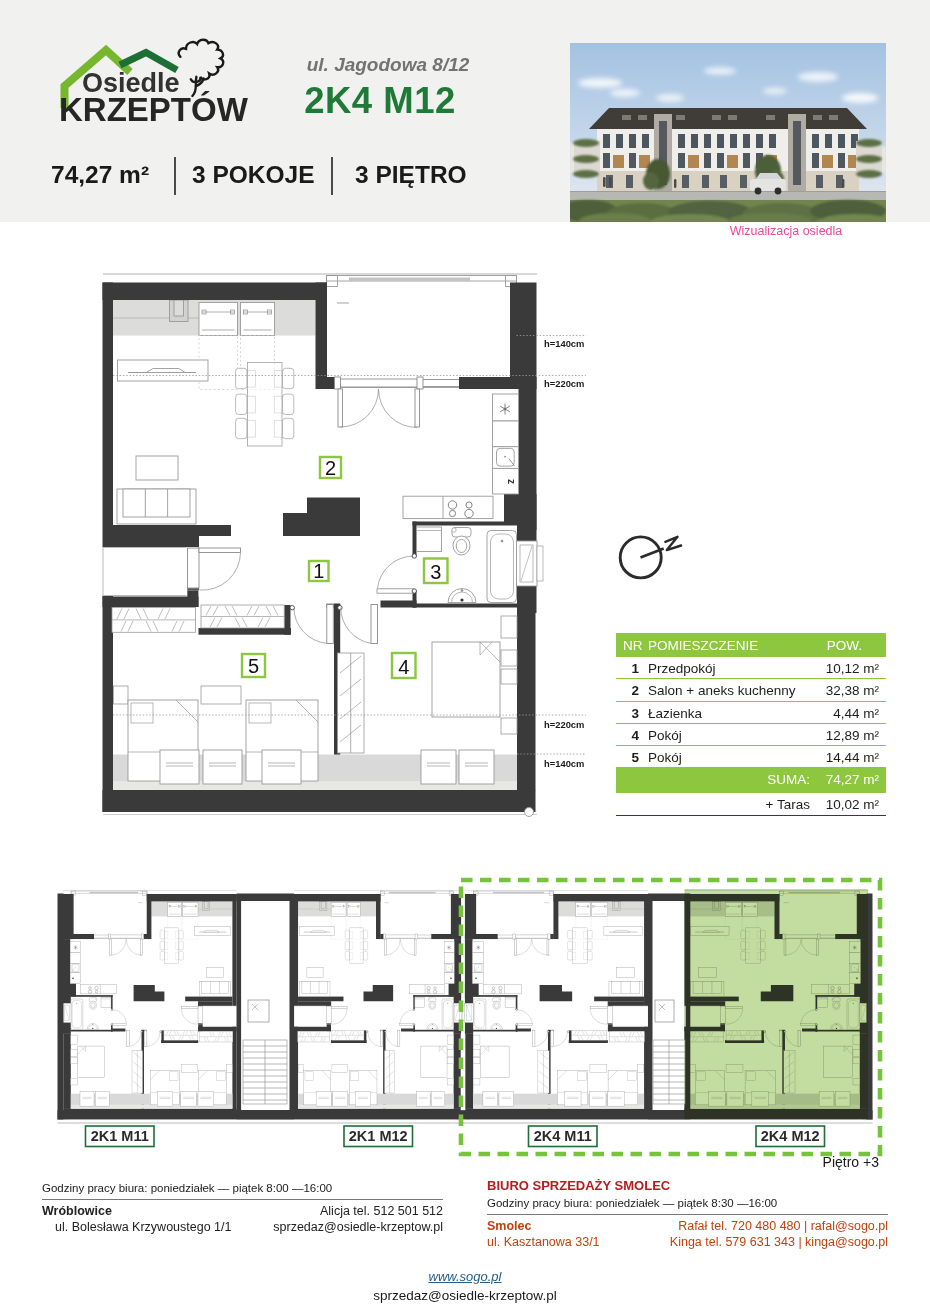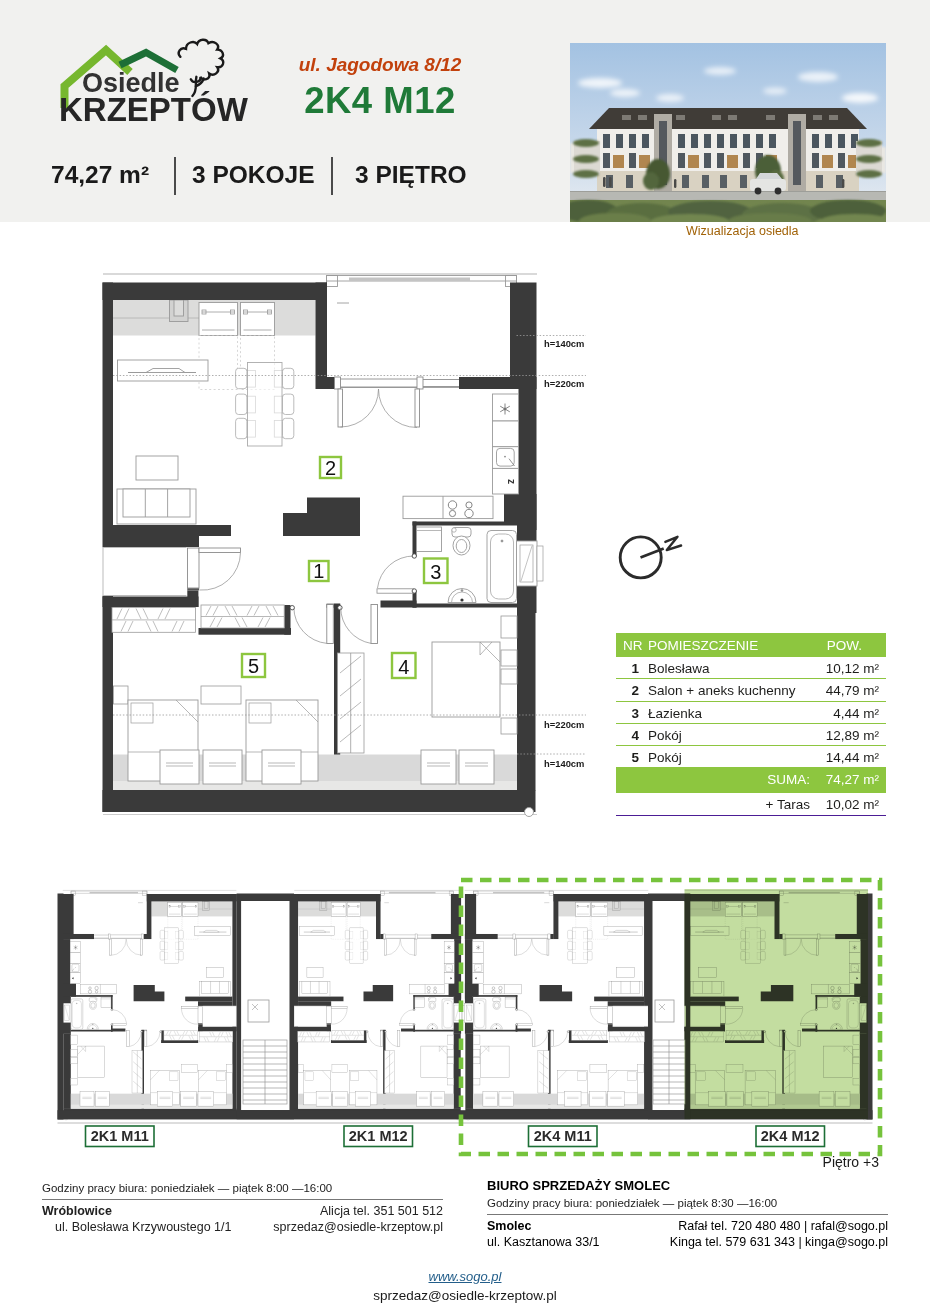--- a/index.html
+++ b/index.html
@@ -21,21 +21,21 @@
 
   <g transform="translate(30,6) scale(0.8)">
       <path d="M 138 26 C 133 21 138 13 145 16 C 145 8 155 5 159 10 C 161 3 171 3 173 9 C 180 5 188 11 184 17 C 191 17 194 25 188 28 C 194 31 192 40 184 39 C 188 45 180 51 174 47 C 176 54 166 57 163 51 C 164 58 154 60 151 54 M 158 51 C 156 60 160 68 153 75 M 157 63 C 162 61 166 57 167 53" fill="none" stroke="#1a1a1a" stroke-width="3" stroke-linecap="round"></path>
     </g>
 
   <text x="42" y="62" font-size="27" font-weight="600" fill="#323232" font-family="Liberation Sans, sans-serif">Osiedle</text>
 
   <text x="19" y="91" font-size="33" font-weight="700" fill="#262626" font-family="Liberation Sans, sans-serif" letter-spacing="0">KRZEPTÓW</text>
 </svg>
 
-<div class="abs" style="left:230px;top:54px;width:300px;text-align:center;font-size:19px;font-style:italic;font-weight:600;color:#c2410c;">ul.&nbsp;Jagodowa 8/12</div>
+<div class="abs" style="left:238px;top:54px;width:300px;text-align:center;font-size:19px;font-style:italic;font-weight:600;color:#737373;">ul.&nbsp;Jagodowa 8/12</div>
 
 <div class="abs" style="left:230px;top:80px;width:300px;text-align:center;font-size:36.5px;font-weight:700;color:#1f7a38;letter-spacing:0.5px;">2K4 M12</div>
 
 <div class="abs" style="left:51px;top:161px;width:420px;height:36px;font-size:24.5px;font-weight:700;color:#1a1a1a;">
 
   <span class="abs" style="left:0;top:0;">74,27 m²</span>
 
   <span class="abs" style="left:123px;top:-4px;width:1.5px;height:38px;background:#4a4a4a;"></span>
 
   <span class="abs" style="left:141px;top:0;">3 POKOJE</span>
@@ -204,21 +204,21 @@
     <ellipse cx="140" cy="169" rx="42" ry="11" fill="#516440"></ellipse>
     <ellipse cx="212" cy="172" rx="40" ry="12" fill="#5d7145"></ellipse>
     <ellipse cx="278" cy="168" rx="38" ry="11" fill="#4e613a"></ellipse>
     <ellipse cx="45" cy="178" rx="36" ry="8" fill="#6a7e4a"></ellipse>
     <ellipse cx="120" cy="179" rx="40" ry="8" fill="#728650"></ellipse>
     <ellipse cx="200" cy="178" rx="42" ry="8" fill="#687c48"></ellipse>
     <ellipse cx="285" cy="179" rx="36" ry="8" fill="#728650"></ellipse>
   </g>
 </svg>
 
-<div class="abs" style="left:686px;top:224px;width:200px;text-align:left;font-size:12.5px;color:#a16207;">Wizualizacja osiedla</div>
+<div class="abs" style="left:686px;top:224px;width:200px;text-align:center;font-size:12.5px;color:#ec4899;">Wizualizacja osiedla</div>
 
 <svg class="abs" style="left:95px;top:265px;" width="512" height="570" viewBox="95 265 512 570">
  <g id="apt">
 
   <line x1="103" y1="274" x2="537" y2="274" stroke="#cccccc" stroke-width="1.4"></line>
   <line x1="103" y1="814.5" x2="537" y2="814.5" stroke="#cccccc" stroke-width="1.2"></line>
 
   <g stroke="#9a9a9a" stroke-width="0.9" fill="none">
     <rect x="326.5" y="275.5" width="190" height="112" fill="#ffffff"></rect>
     <line x1="326.5" y1="281" x2="516.5" y2="281"></line>
@@ -580,28 +580,28 @@
 <div class="abs" style="left:616px;top:633px;width:270px;font-size:13.5px;color:#1d1d1b;">
 
   <div style="background:#8dc63f;color:#ffffff;height:24px;position:relative;font-size:13.5px;">
     <span class="abs" style="left:7px;top:5px;">NR</span>
     <span class="abs" style="left:32px;top:5px;">POMIESZCZENIE</span>
     <span class="abs" style="right:24px;top:5px;">POW.</span>
   </div>
 
   <div style="height:21.3px;border-bottom:1.6px solid #8dc63f;position:relative;">
     <span class="abs" style="left:0;top:4px;width:23px;text-align:right;font-weight:700;">1</span>
-    <span class="abs" style="left:32px;top:4px;">Bolesława</span>
+    <span class="abs" style="left:32px;top:4px;">Przedpokój</span>
     <span class="abs" style="right:7px;top:4px;">10,12 m²</span>
   </div>
 
   <div style="height:21.3px;border-bottom:1.6px solid #8dc63f;position:relative;">
     <span class="abs" style="left:0;top:4px;width:23px;text-align:right;font-weight:700;">2</span>
     <span class="abs" style="left:32px;top:4px;">Salon + aneks kuchenny</span>
-    <span class="abs" style="right:7px;top:4px;">44,79 m²</span>
+    <span class="abs" style="right:7px;top:4px;">32,38 m²</span>
   </div>
 
   <div style="height:21.3px;border-bottom:1.6px solid #8dc63f;position:relative;">
     <span class="abs" style="left:0;top:4px;width:23px;text-align:right;font-weight:700;">3</span>
     <span class="abs" style="left:32px;top:4px;">Łazienka</span>
     <span class="abs" style="right:7px;top:4px;">4,44 m²</span>
   </div>
 
   <div style="height:21.3px;border-bottom:1.6px solid #8dc63f;position:relative;">
     <span class="abs" style="left:0;top:4px;width:23px;text-align:right;font-weight:700;">4</span>
@@ -715,30 +715,30 @@
 
   <text x="879" y="1167" text-anchor="end" font-family="Liberation Sans, sans-serif" font-size="14" fill="#1a1a1a">Piętro +3</text>
 </svg>
 
 <div class="abs" style="left:42px;top:1178px;width:401px;">
   <div style="font-size:11.5px;color:#222;margin-top:4px;">Godziny pracy biura: poniedziałek — piątek 8:00 —16:00</div>
   <div style="border-top:1px solid #777;margin-top:5px;"></div>
   <div style="position:relative;height:32px;margin-top:4px;font-size:12.5px;color:#222;">
     <span class="abs" style="left:0;top:0;font-weight:700;text-align:center;">Wróblowice</span>
     <span class="abs" style="left:13px;top:16px;">ul. Bolesława Krzywoustego 1/1</span>
-    <span class="abs" style="right:0;top:0;">Alicja tel. 351 501 512</span>
+    <span class="abs" style="right:0;top:0;">Alicja tel. 512 501 512</span>
     <span class="abs" style="right:0;top:16px;">sprzedaz@osiedle-krzeptow.pl</span>
   </div>
 </div>
 
 <div class="abs" style="left:487px;top:1178px;width:401px;">
-  <div style="font-size:13px;font-weight:700;color:#000000;">BIURO SPRZEDAŻY SMOLEC</div>
+  <div style="font-size:13px;font-weight:700;color:#b91c1c;">BIURO SPRZEDAŻY SMOLEC</div>
   <div style="font-size:11.5px;color:#222;margin-top:4px;">Godziny pracy biura: poniedziałek — piątek 8:30 —16:00</div>
   <div style="border-top:1px solid #777;margin-top:5px;"></div>
-  <div style="position:relative;height:32px;margin-top:4px;font-size:12.5px;color:#000000;">
+  <div style="position:relative;height:32px;margin-top:4px;font-size:12.5px;color:#c2410c;">
     <span class="abs" style="left:0;top:0;font-weight:700;">Smolec</span>
     <span class="abs" style="left:0;top:16px;">ul. Kasztanowa 33/1</span>
     <span class="abs" style="right:0;top:0;">Rafał tel. 720 480 480 | rafal@sogo.pl</span>
     <span class="abs" style="right:0;top:16px;">Kinga tel. 579 631 343 | kinga@sogo.pl</span>
   </div>
 </div>
 
 <div class="abs" style="left:0;top:1269px;width:930px;text-align:center;font-size:13px;font-style:italic;color:#235e8a;"><span style="text-decoration:underline;">www.sogo.pl</span></div>
 
 <div class="abs" style="left:0;top:1288px;width:930px;text-align:center;font-size:13.5px;color:#1a1a1a;">sprzedaz@osiedle-krzeptow.pl</div>

